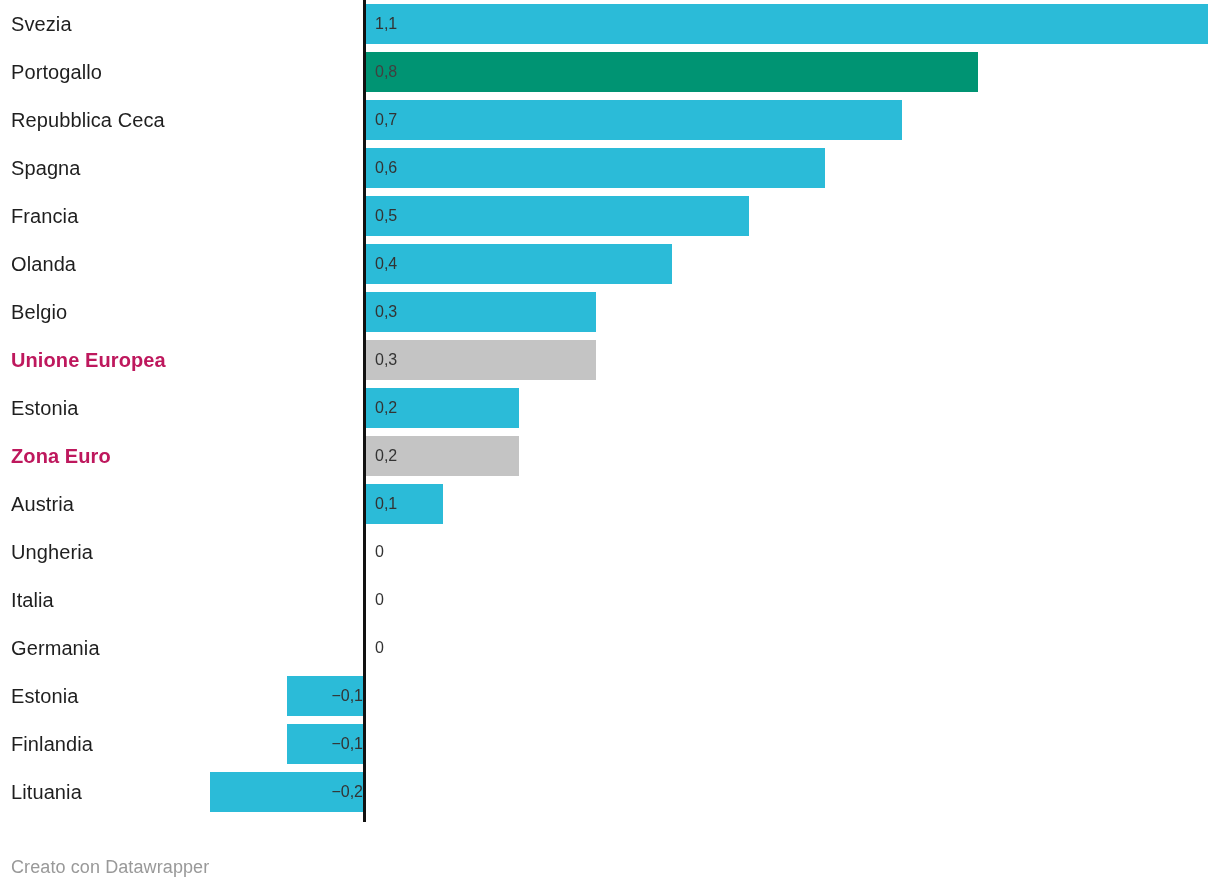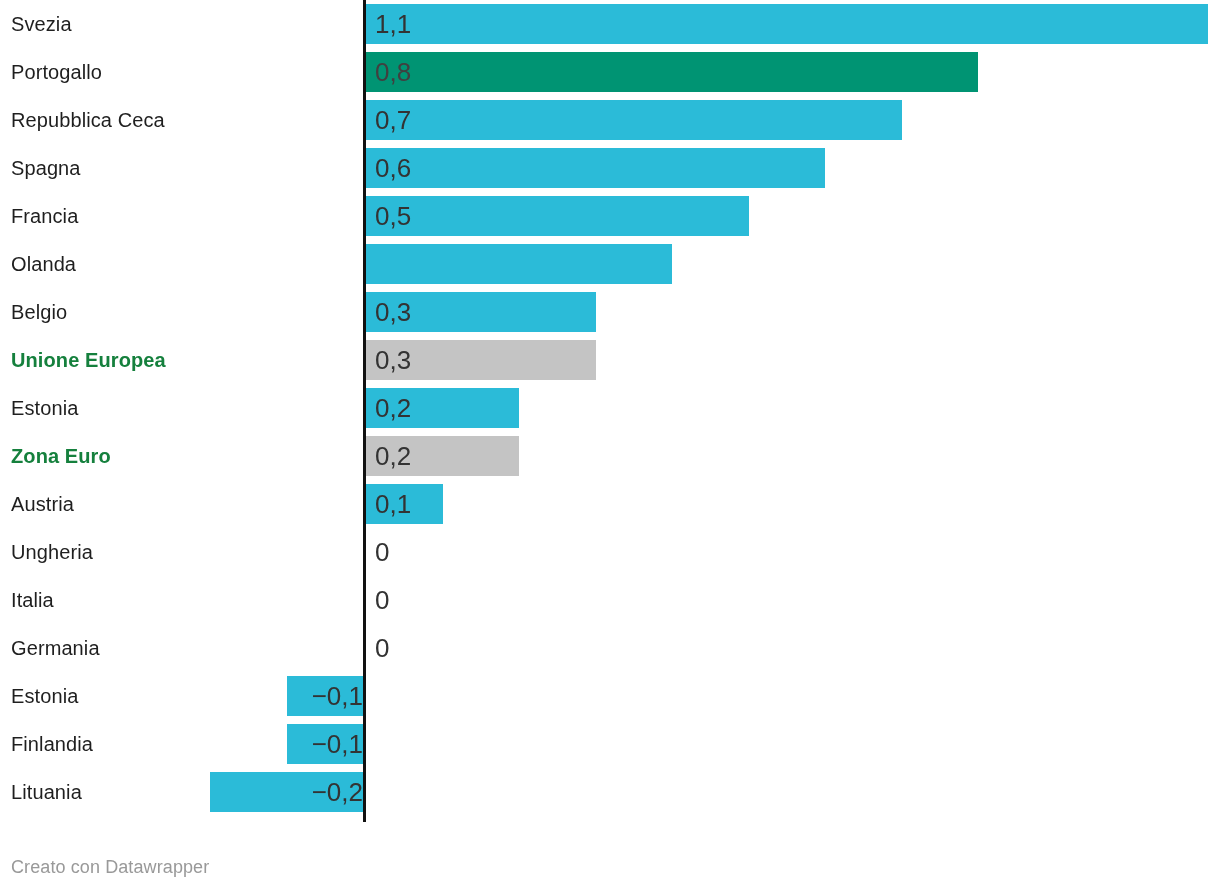--- a/index.html
+++ b/index.html
@@ -38,33 +38,33 @@
     top: 0;
     height: 48px;
     line-height: 48px;
     font-size: 20px;
     color: #1f1f1f;
     white-space: nowrap;
     letter-spacing: 0.1px;
   }
   .cat-label.bold {
     font-weight: bold;
-    color: #15803d;
+    color: #be185d;
   }
   .bar {
     position: absolute;
     top: 4px;
     height: 40px;
   }
   .bar-value {
     position: absolute;
     top: 4px;
     height: 40px;
     line-height: 40px;
-    font-size: 26px;
+    font-size: 16px;
     color: #333333;
     white-space: nowrap;
   }
   .bar-value.onlight {
     color: #333333;
   }
   .bar-value.ondark {
     color: #404040;
   }
   .bar-value.pos {
@@ -121,20 +121,21 @@
         <div class="bar-value pos onlight" style="left: 366px; width: 459px;">0,6</div>
       </div>
       <div class="row" style="top: 192px;">
         <div class="cat-label">Francia</div>
         <div class="bar" style="background: rgb(43, 187, 216); width: 382.5px; left: 366px;"></div>
         <div class="bar-value pos onlight" style="left: 366px; width: 382.5px;">0,5</div>
       </div>
       <div class="row" style="top: 240px;">
         <div class="cat-label">Olanda</div>
         <div class="bar" style="background: rgb(43, 187, 216); width: 306px; left: 366px;"></div>
+        <div class="bar-value pos onlight" style="left: 366px; width: 306px;">0,4</div>
       </div>
       <div class="row" style="top: 288px;">
         <div class="cat-label">Belgio</div>
         <div class="bar" style="background: rgb(43, 187, 216); width: 229.5px; left: 366px;"></div>
         <div class="bar-value pos onlight" style="left: 366px; width: 229.5px;">0,3</div>
       </div>
       <div class="row" style="top: 336px;">
         <div class="cat-label bold">Unione Europea</div>
         <div class="bar" style="background: rgb(196, 196, 196); width: 229.5px; left: 366px;"></div>
         <div class="bar-value pos onlight" style="left: 366px; width: 229.5px;">0,3</div>

